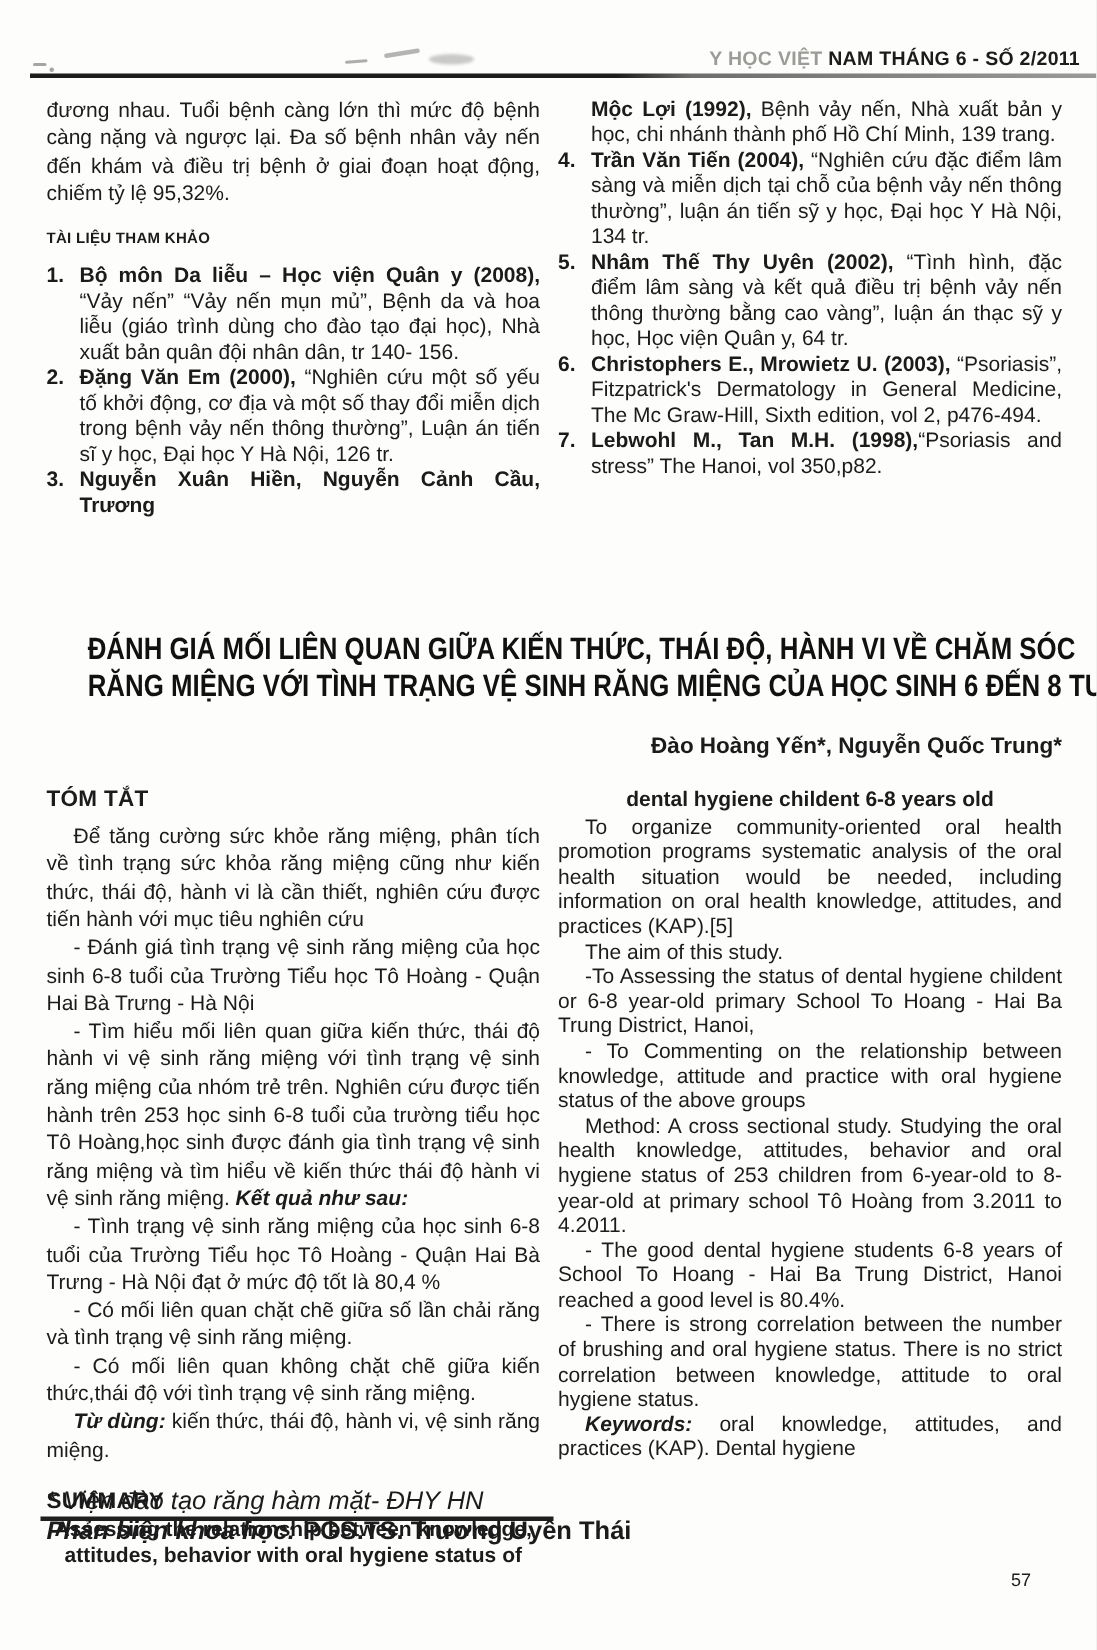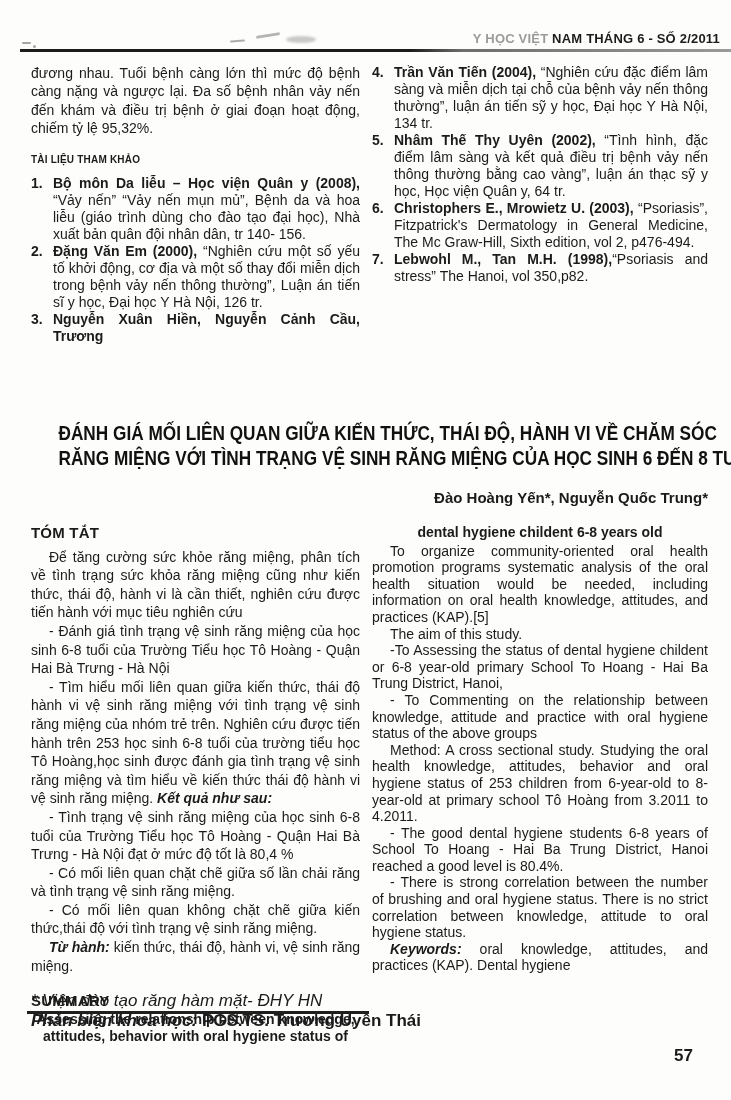--- a/index.html
+++ b/index.html
@@ -46,21 +46,21 @@
   .bi { font-weight:bold; font-style:italic; }
   .summary-block { margin-top:17px; }
   .summary-sub { font-weight:bold; text-align:center; line-height:17px; }
   .sub-center { font-weight:bold; text-align:center; margin-bottom:2px; }
   
   .foot-rule { position:absolute; top:1011px; left:27px; width:342px; height:2.5px; background:#1f1f1f; }
   .footnotes { position:absolute; top:991px; left:31px; width:420px; font-size:17px; line-height:20px; }
   .fn1 { font-style:italic; }
   .fn2 { font-weight:bold; }
   .fn2 .lbl { font-style:italic; }
-  .page-num { position:absolute; top:1046px; left:674px; font-weight:bold; font-size:17px; }
+  .page-num { position:absolute; top:1046px; left:674px; font-weight:normal; font-size:12px; }
 </style>
 </head>
 <body>
 
 <div class="page">
 
   <div class="art a1"></div>
   <div class="art a2"></div>
   <div class="art a3"></div>
   <div class="art a4"></div>
@@ -83,20 +83,24 @@
       <span class="ref-body"><b>Đặng Văn Em (2000),</b><span> “Nghiên cứu một số yếu tố khởi động, cơ địa và  một số thay đổi miễn dịch trong bệnh vảy nến thông thường”, Luận án tiến sĩ y học, Đại học Y Hà Nội, 126 tr.</span></span>
     </div>
     <div class="ref">
       <span class="ref-num">3.</span>
       <span class="ref-body"><b>Nguyễn Xuân Hiền, Nguyễn Cảnh Cầu, Trương</b><span></span></span>
     </div>
   </div>
 
   <div class="col col-tr">
     <div class="ref">
+      <span class="ref-num"></span>
+      <span class="ref-body"><b>Mộc Lợi (1992),</b><span> Bệnh vảy nến, Nhà xuất bản y học, chi nhánh thành phố Hồ Chí Minh, 139 trang.</span></span>
+    </div>
+    <div class="ref">
       <span class="ref-num">4.</span>
       <span class="ref-body"><b>Trần Văn Tiến (2004),</b><span> “Nghiên cứu đặc điểm lâm sàng và miễn dịch tại chỗ của bệnh vảy nến thông thường”, luận án tiến sỹ y học, Đại học Y Hà Nội, 134 tr.</span></span>
     </div>
     <div class="ref">
       <span class="ref-num">5.</span>
       <span class="ref-body"><b>Nhâm Thế Thy Uyên (2002),</b><span> “Tình hình, đặc điểm lâm sàng và kết quả điều trị bệnh vảy nến thông thường bằng cao vàng”, luận án thạc sỹ y học, Học viện Quân y, 64 tr.</span></span>
     </div>
     <div class="ref">
       <span class="ref-num">6.</span>
       <span class="ref-body"><b>Christophers E., Mrowietz U. (2003),</b><span> “Psoriasis”, Fitzpatrick's Dermatology in General Medicine, The Mc Graw-Hill, Sixth edition, vol 2, p476-494.</span></span>
@@ -114,21 +118,21 @@
   <div class="authors">Đào Hoàng Yến*, Nguyễn Quốc Trung*</div>
 
   <div class="col col-bl">
     <h3 class="h-abs">TÓM TẮT</h3>
     <p class="indent">Để tăng cường sức khỏe răng miệng, phân tích về  tình trạng sức khỏa răng miệng cũng như kiến thức, thái độ, hành vi là cần thiết, nghiên cứu được tiến hành với mục  tiêu nghiên cứu</p>
     <p class="indent">- Đánh giá tình trạng vệ sinh răng miệng của học sinh 6-8 tuổi của Trường Tiểu học Tô Hoàng - Quận Hai Bà Trưng - Hà Nội</p>
     <p class="indent"><span>- Tìm hiểu mối liên quan giữa kiến thức, thái độ hành vi vệ sinh răng miệng với tình trạng vệ sinh răng miệng của nhóm trẻ trên. Nghiên cứu được tiến hành trên 253 học sinh 6-8 tuổi của trường tiểu học Tô Hoàng,học sinh được đánh gia tình trạng vệ sinh răng miệng và tìm hiểu về kiến thức thái độ hành vi vệ sinh răng miệng. </span><span class="bi">Kết quả như sau:</span></p>
     <p class="indent">- Tình trạng vệ sinh răng miệng của học sinh 6-8 tuổi của Trường Tiểu học Tô Hoàng - Quận Hai Bà Trưng - Hà Nội đạt ở mức độ tốt là 80,4 %</p>
     <p class="indent">- Có mối liên quan chặt chẽ giữa số lần chải răng và tình trạng vệ sinh răng miệng.</p>
     <p class="indent">- Có mối liên quan không chặt chẽ giữa kiến thức,thái độ với tình trạng vệ sinh răng miệng.</p>
-    <p class="indent"><span class="bi">Từ hành:</span><span> kiến thức, thái độ, hành vi, vệ sinh răng miệng.</span></p>
+    <p class="indent"><span class="bi">Từ dùng:</span><span> kiến thức, thái độ, hành vi, vệ sinh răng miệng.</span></p>
     <div class="summary-block">
       <h3 class="h-abs" style="margin-bottom:0">SUMMARY</h3>
       <div class="summary-sub">Assessing the relationship between knowledge, attitudes, behavior with oral hygiene status of</div>
     </div>
   </div>
 
   <div class="col col-br">
     <div class="sub-center">dental hygiene childent  6-8 years old</div>
     <p class="indent">To organize community-oriented oral health promotion programs systematic analysis of the oral health situation would be needed, including information on oral health knowledge, attitudes, and practices (KAP).[5]</p>
     <p class="indent">The aim of this study.</p>

